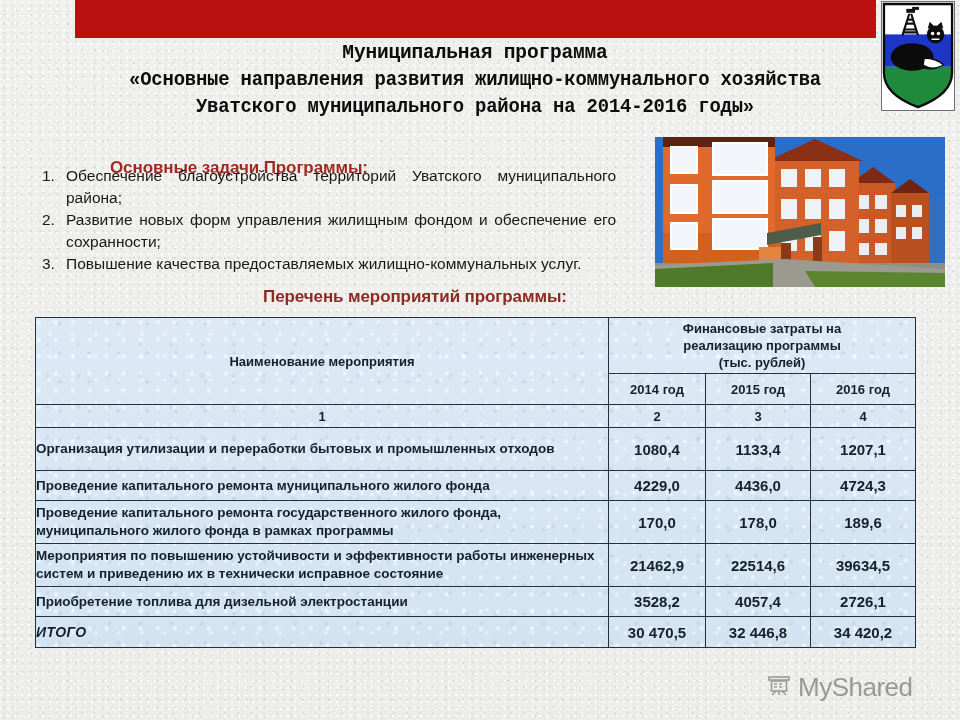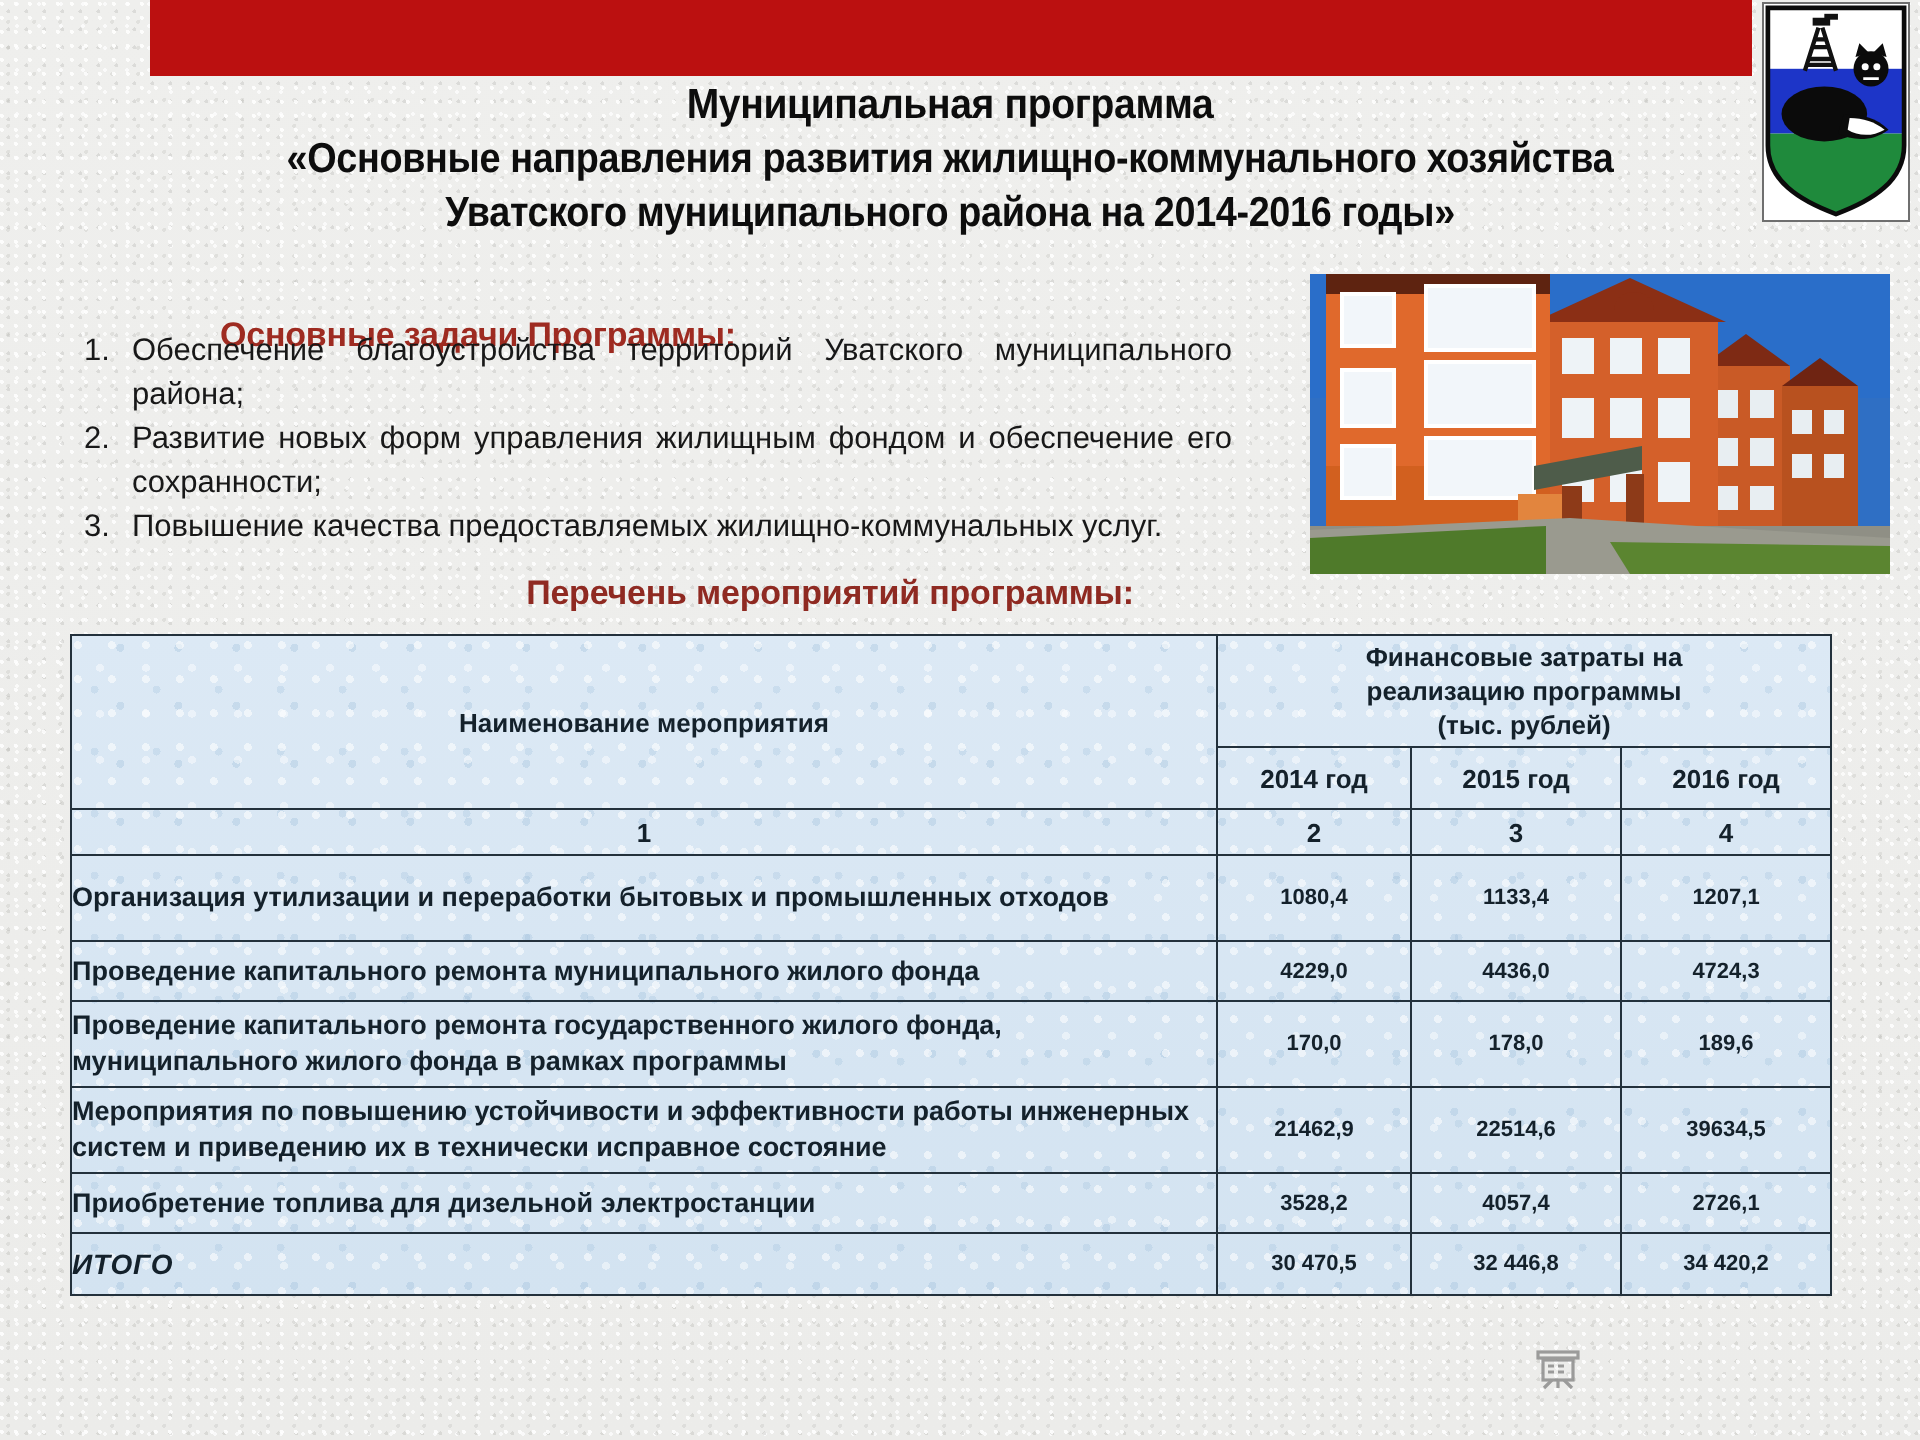--- a/index.html
+++ b/index.html
@@ -52,21 +52,21 @@
   }
 
   .title-block {
     position: absolute;
     left: 70px;
     top: 40px;
     width: 810px;
     text-align: center;
     color: #0d0d0d;
     font-weight: bold;
-    font-family: Liberation Sans, sans-serif;
+    font-family: Liberation Mono, monospace;
     letter-spacing: -0.2px;
   }
   .title-line1 {
     font-size: 21px;
     line-height: 26px;
     transform: scaleX(0.93);
   }
   .title-line2, .title-line3 {
     font-size: 21px;
     line-height: 27px;
@@ -193,21 +193,21 @@
     vertical-align: middle;
   }
   .body-name {
     font-size: 13.5px;
     line-height: 18px;
     text-align: left;
     padding: 4px 6px 4px 7px;
     vertical-align: middle;
   }
   .body-val {
-    font-size: 11px;
+    font-size: 15px;
     text-align: center;
     vertical-align: middle;
   }
   tr.r-tall td { height: 42px; }
   tr.r-short td { height: 29px; }
   tr.r-total td { height: 30px; }
   .total-name {
     font-size: 14px;
     letter-spacing: 0.4px;
     padding-left: 7px;
@@ -437,15 +437,16 @@
 
   <div class="watermark">
     <span>
       <svg width="26" height="26" viewBox="0 0 26 26" fill="none" stroke="#8d8d8d" stroke-width="1.6">
         <rect x="3" y="4" width="20" height="3"></rect>
         <rect x="5.5" y="8" width="15" height="10"></rect>
         <path d="M8 11 h3 M13 11 h3 M8 14 h3 M13 14 h3"></path>
         <path d="M13 18 v4 M6 22 l4 -4 M20 22 l-4 -4"></path>
       </svg>
     </span>
+    <span class="wm-text">MyShared</span>
   </div>
 
 </div>
 
 </body></html>

